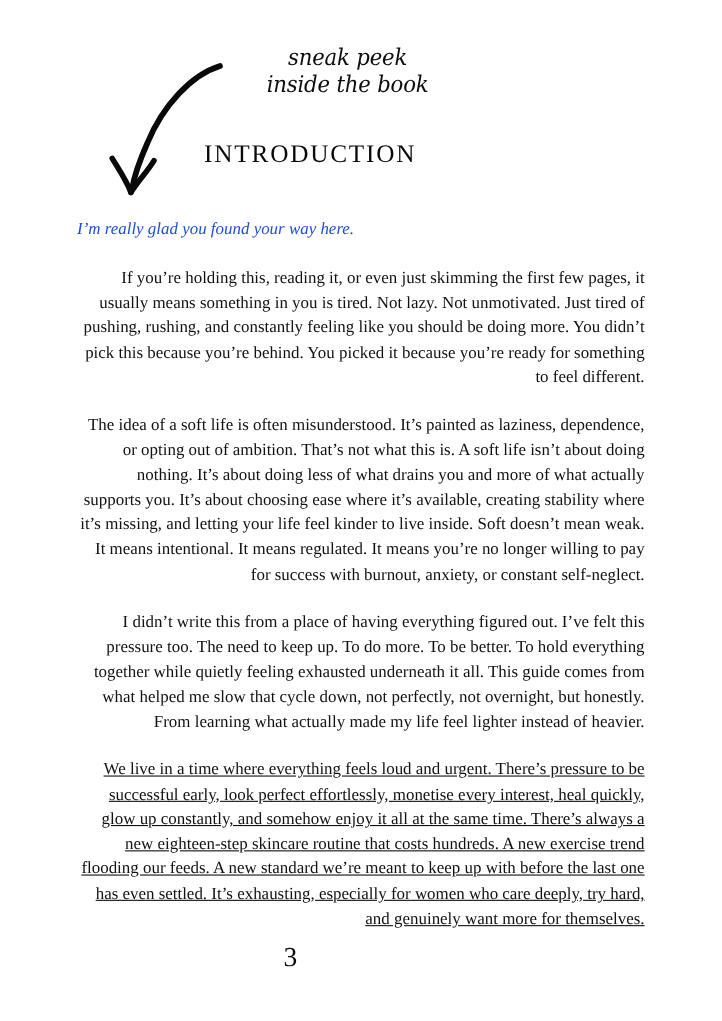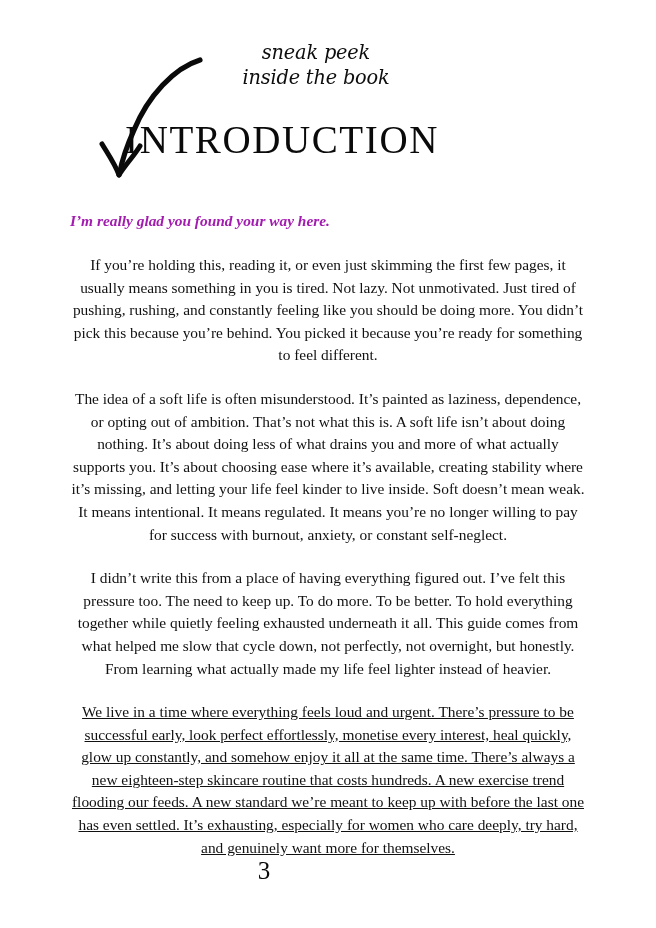--- a/index.html
+++ b/index.html
@@ -54,52 +54,51 @@
     height: 130px;
   }
 
   .page-heading {
     position: absolute;
     left: 0;
     right: 0;
     top: 120px;
     text-align: center;
     font-family: "Liberation Serif", "DejaVu Serif", serif;
-    font-size: 39px;
+    font-size: 23px;
     line-height: 40px;
     letter-spacing: 1.6px;
     color: #0a0a0a;
     font-weight: normal;
     margin: 0;
     padding-left: 36px;
   }
 
   
   .body-copy {
     position: absolute;
     left: 70px;
     top: 198px;
     width: 516px;
   }
 
   .lede {
     font-style: italic;
     font-size: 15.4px;
     line-height: 22px;
-    margin: 12px 0 22px 0;
-    color: #a21caf;
-    font-weight: bold;
+    margin: 0 0 22px 0;
+    color: #1d4ed8;
   }
 
   .para {
     font-size: 15.4px;
     line-height: 22.6px;
     margin: 0 0 21px 0;
     color: #111111;
-    text-align: center;
+    text-align: right;
   }
 
   .para:last-child {
     margin-bottom: 0;
     text-decoration: underline;
   }
 
   
   .folio {
     position: absolute;

